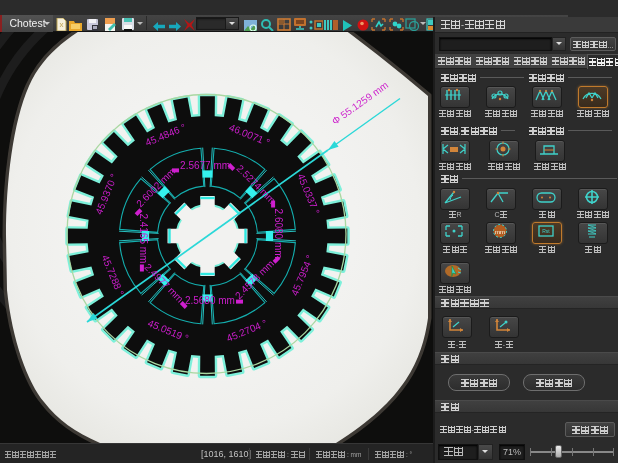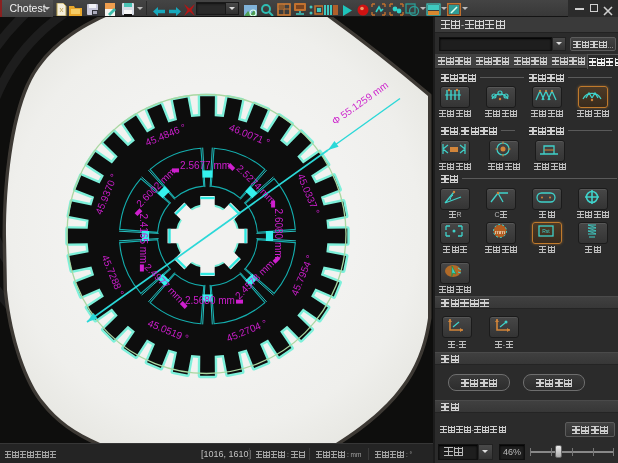--- a/index.html
+++ b/index.html
@@ -6,21 +6,21 @@
 #app{position:relative;width:618px;height:463px}
 .abs{position:absolute}
 i.z,i.y{display:inline-block;width:1em;height:1em;margin:0 .08em;vertical-align:-0.12em}
 i.z{background:
  linear-gradient(to right,transparent 40%,currentColor 40%,currentColor 58%,transparent 58%),
  linear-gradient(currentColor 0,currentColor 14%,transparent 14%,transparent 42%,currentColor 42%,currentColor 58%,transparent 58%,transparent 86%,currentColor 86%)}
 i.y{background:
  linear-gradient(to right,currentColor 0,currentColor 14%,transparent 14%,transparent 44%,currentColor 44%,currentColor 58%,transparent 58%,transparent 86%,currentColor 86%),
  linear-gradient(transparent 0,transparent 8%,currentColor 8%,currentColor 22%,transparent 22%,transparent 56%,currentColor 56%,currentColor 72%,transparent 72%,transparent 90%,currentColor 90%)}
 
-#tb{left:0;top:0;width:568px;height:17px;background:linear-gradient(#444,#383838);border-bottom:1px solid #141414}
+#tb{left:0;top:15px;width:568px;height:17px;background:linear-gradient(#444,#383838);border-bottom:1px solid #141414}
 #tb .red{left:0;top:0;width:2px;height:17px;background:#8a2020}
 #tb .cho{left:2px;top:0;width:51px;height:17px;background:linear-gradient(#525252,#434343);
  color:#f2f2f2;font-size:10.5px;line-height:16px;text-align:center}
 #tb .cho:after{content:"";position:absolute;right:3px;top:7px;border:3px solid transparent;border-top-color:#ccc}
 .ti{position:absolute;top:2px}
 .sep{position:absolute;top:1px;width:1px;height:14px;background:#2a2a2a}
 .dd{position:absolute;top:7px;width:0;height:0;border:3px solid transparent;border-top-color:#bbb}
 
 #rp{left:433px;top:17px;width:185px;height:446px;background:#2b2b2b;border-left:2px solid #1c1c1c;font-size:9px;color:#b5b5b5}
 #rp .tit{left:0;top:0;width:185px;height:16px;background:#3a3a3a;border-bottom:1px solid #222;
@@ -393,21 +393,21 @@
       <span class="blab" style="left:47px;top:324px"><i class="z"></i>-<i class="z"></i></span>
       <div class="band" style="top:335px"><i class="z"></i><i class="y"></i></div>
       <span class="pill" style="left:13px;top:357px"><i class="z"></i><i class="y"></i><i class="z"></i><i class="y"></i></span>
       <span class="pill" style="left:88px;top:357px"><i class="z"></i><i class="y"></i><i class="z"></i><i class="y"></i></span>
       <div class="band" style="top:383px"><i class="z"></i><i class="y"></i></div>
       <span class="shead" style="left:4px;top:409px;font-size:7px"><i class="z"></i><i class="y"></i><i class="z"></i><i class="y"></i>-<i class="z"></i><i class="y"></i><i class="z"></i><i class="y"></i></span>
       <span class="abs pbtn" style="left:130px;top:405px;width:50px;height:15px;font-size:8px;padding-top:3px"><i class="z"></i><i class="y"></i><i class="z"></i><i class="y"></i></span>
       <span class="abs inp" style="left:3px;top:427px;width:40px;height:16px;color:#bbb;font-size:9px;padding:2px 0 0 4px"><i class="z"></i><i class="y"></i></span>
       <span class="abs cbtn" style="left:43px;top:427px;width:15px;height:16px"></span>
       <span class="dd" style="left:47px;top:433px;border-top-color:#ddd"></span>
-      <span class="abs inp" style="left:64px;top:427px;width:26px;height:16px;color:#bbb;font-size:9px;text-align:center;padding-top:2px">46%</span>
+      <span class="abs inp" style="left:64px;top:427px;width:26px;height:16px;color:#bbb;font-size:9px;text-align:center;padding-top:2px">71%</span>
       <span class="abs" style="left:95px;top:434px;width:84px;height:2px;background:#888"></span>
       <span class="abs" style="left:95px;top:431px;width:1px;height:8px;background:#777"></span>
       <span class="abs" style="left:116px;top:431px;width:1px;height:8px;background:#777"></span>
       <span class="abs" style="left:137px;top:431px;width:1px;height:8px;background:#777"></span>
       <span class="abs" style="left:158px;top:431px;width:1px;height:8px;background:#777"></span>
       <span class="abs" style="left:178px;top:431px;width:1px;height:8px;background:#777"></span>
       <span class="abs" style="left:120px;top:428px;width:7px;height:13px;background:linear-gradient(#eee,#aaa);border:1px solid #666;border-radius:2px"></span>
     </div>
 <div id="sb" class="abs">
       <span class="t" style="left:4px"><i class="z"></i><i class="y"></i><i class="z"></i><i class="y"></i><i class="z"></i><i class="y"></i><i class="z"></i></span>

